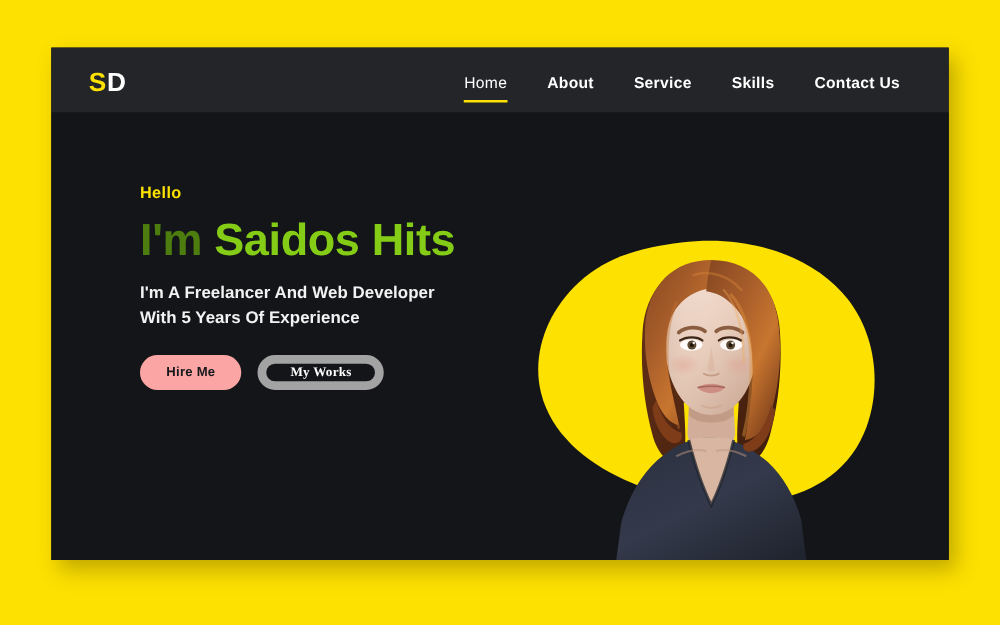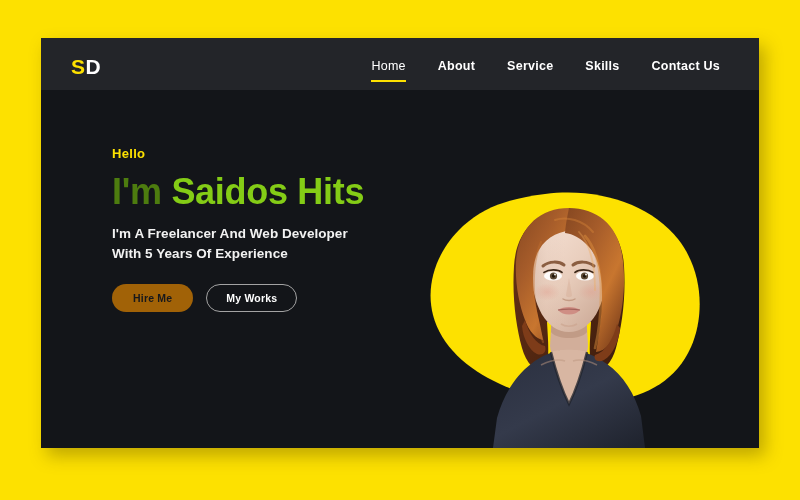--- a/index.html
+++ b/index.html
@@ -142,30 +142,31 @@
     justify-content: center;
     height: 28px;
     border-radius: 14px;
     font-size: 10.5px;
     font-weight: bold;
     letter-spacing: 0.2px;
     cursor: pointer;
     box-sizing: border-box;
   }
   #btn-hire {
-    background: #a16207;
+    background: #fca5a5;
     color: #17181C;
     padding: 12px 21px;
     border: none;
   }
   #btn-works {
     background: transparent;
     color: #FFFFFF;
     padding: 6px 19px;
-    border: 1px solid #a3a3a3;
+    border: 7px solid #a3a3a3;
+    font-family: Liberation Serif, serif;
   }
 
   
   #portrait-area {
     position: absolute;
     left: 370px;
     top: 90px;
     width: 310px;
     height: 268px;
   }

